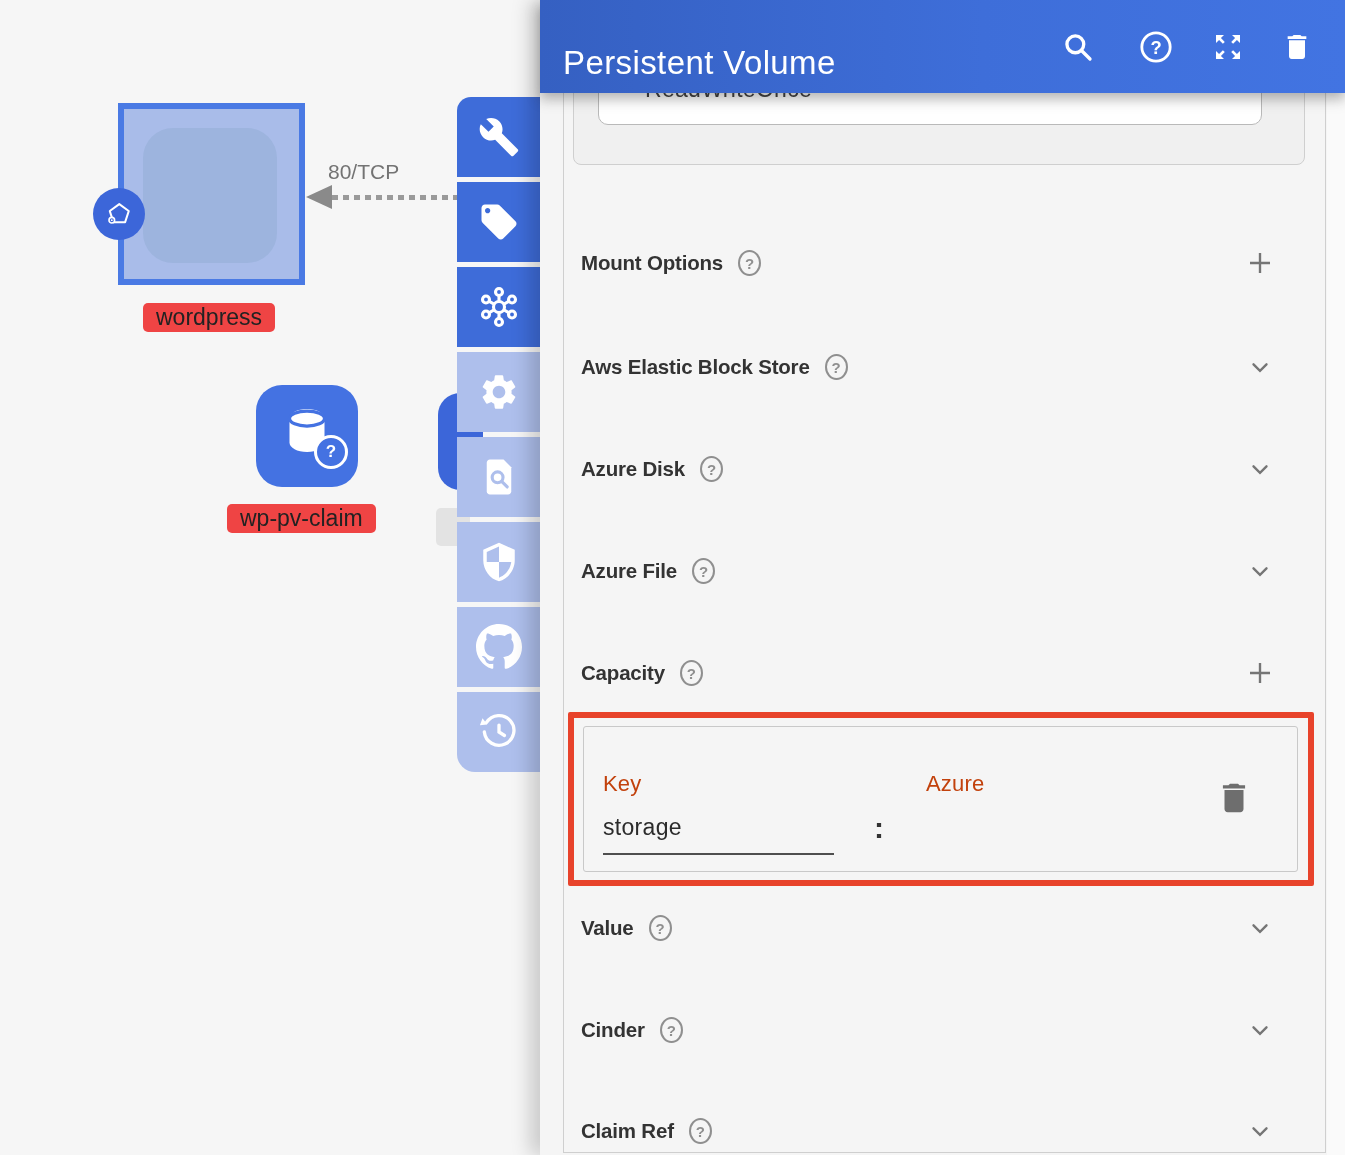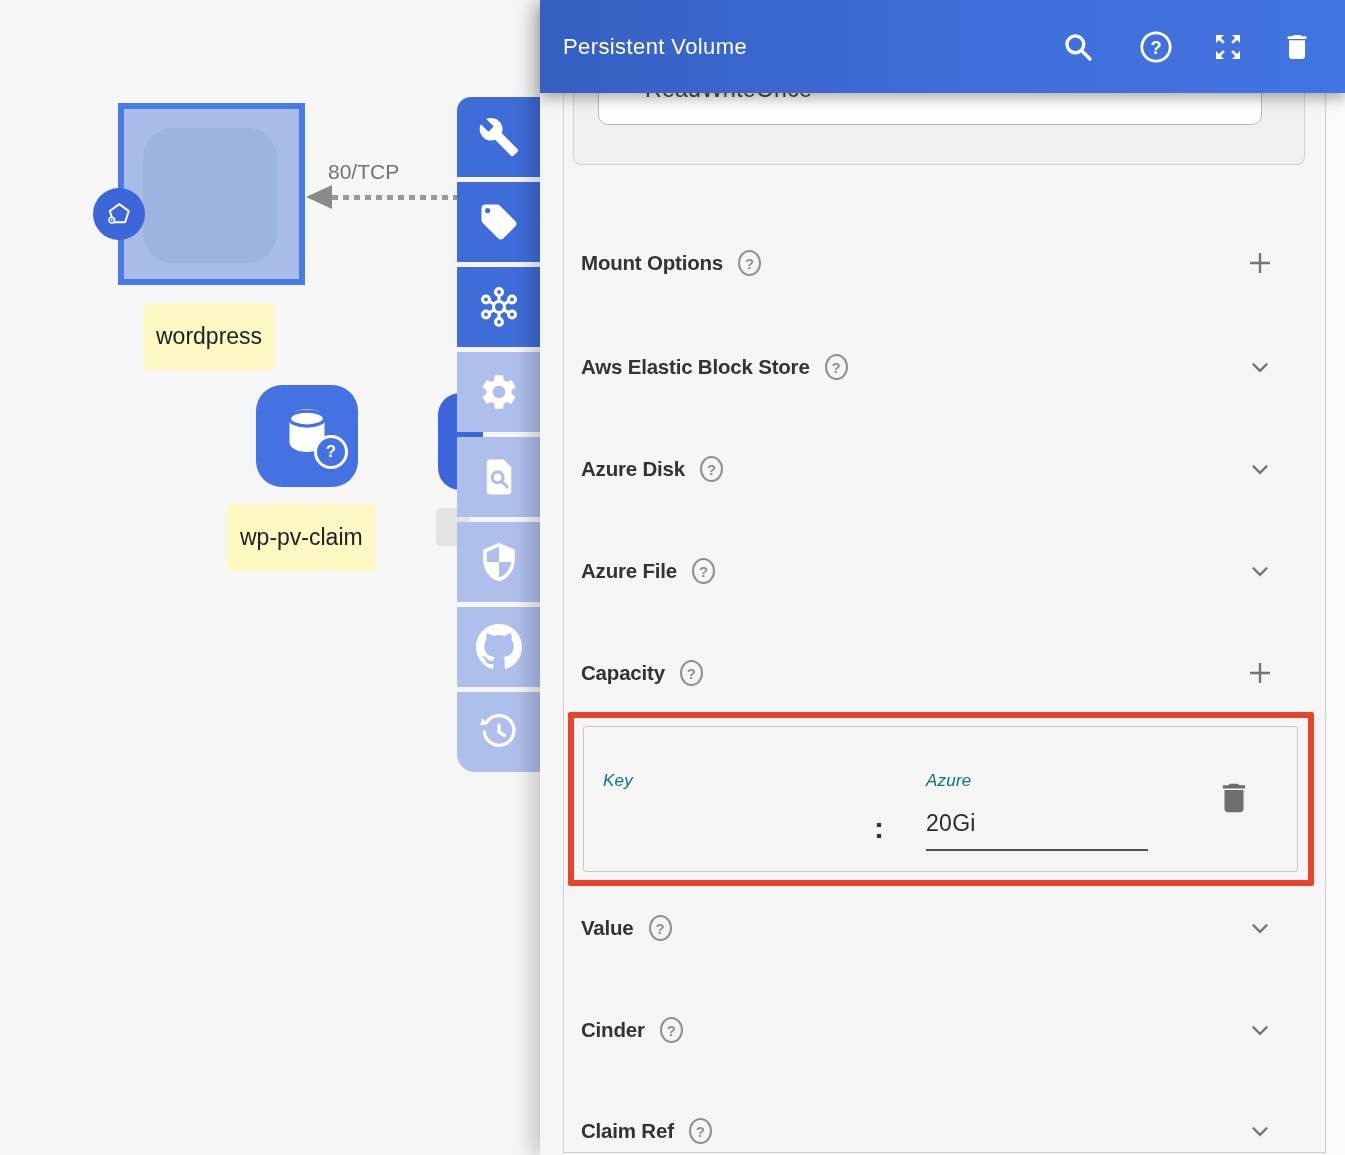--- a/index.html
+++ b/index.html
@@ -9,22 +9,22 @@
   
   .canvas{position:absolute;inset:0;background:#f6f6f6;}
 
   .node-wordpress{position:absolute;left:118px;top:103px;width:187px;height:182px;
     background:#a9bce9;border:6px solid #4a7ae4;}
   .node-wordpress .inner{position:absolute;left:19px;top:19px;width:134px;height:135px;
     background:#9db4de;border-radius:30px;}
   .pod-badge{position:absolute;left:93px;top:188px;width:52px;height:52px;border-radius:50%;
     background:#3c66d9;display:flex;align-items:center;justify-content:center;}
 
-  .node-label{position:absolute;background:#fef9c3;border-radius:5px;color:#222;
-    font-size:23px;padding:20px 13px;white-space:nowrap;}
+  .node-label{position:absolute;background:#ef4444;border-radius:5px;color:#222;
+    font-size:23px;padding:1px 13px;white-space:nowrap;}
   .label-wordpress{left:143px;top:303px;}
   .label-claim{left:227px;top:504px;}
 
   .edge-line{position:absolute;left:332px;top:195px;width:208px;height:5px;
     background:repeating-linear-gradient(90deg,#9a9a9a 0 6px,transparent 6px 11px);}
   .edge-arrow{position:absolute;left:306px;top:185px;width:0;height:0;
     border-top:12px solid transparent;border-bottom:12px solid transparent;
     border-right:26px solid #8a8a8a;}
   .edge-label{position:absolute;left:328px;top:160px;font-size:21px;color:#737373;}
 
@@ -58,38 +58,38 @@
 
   .access-card{position:absolute;left:33px;top:58px;width:732px;height:107px;
     background:#f0f0f0;border:1px solid #cfcfcf;border-radius:8px;}
   .access-field{position:absolute;left:58px;top:40px;width:664px;height:85px;
     background:#fff;border:1px solid #b9b9b9;border-radius:10px;}
   .access-text{position:absolute;left:105px;top:76px;font-size:23px;color:#3a3a3a;letter-spacing:0.3px;}
 
   .header{position:absolute;left:0;top:0;width:805px;height:93px;z-index:6;
     background:linear-gradient(90deg,#3560c2 0%,#3e6ed9 55%,#4274e2 100%);
     box-shadow:0 6px 12px rgba(40,40,40,0.35);}
-  .header .title{position:absolute;left:23px;top:0;height:117px;line-height:93px;
-    color:#fff;font-size:22px;font-weight:400;letter-spacing:0.4px;}
+  .header .title{position:absolute;left:23px;top:16px;height:117px;line-height:93px;
+    color:#fff;font-size:33px;font-weight:400;letter-spacing:0.4px;}
   .hicon{position:absolute;top:30px;width:34px;height:34px;display:flex;
     align-items:center;justify-content:center;cursor:pointer;}
 
   .section-row{position:absolute;left:41px;width:699px;height:34px;display:flex;align-items:center;}
   .section-row h3{margin:0;font-size:20.5px;font-weight:bold;color:#333;letter-spacing:-0.2px;}
   .help-badge{display:inline-flex;width:23px;height:26px;border:2.5px solid #8f8f8f;border-radius:50%;
     align-items:center;justify-content:center;font-size:15px;font-weight:bold;color:#8f8f8f;
     margin-left:15px;cursor:pointer;}
   .row-control{margin-left:auto;width:40px;height:34px;display:flex;align-items:center;
     justify-content:center;cursor:pointer;}
 
   .highlight-box{position:absolute;left:28px;top:712px;width:746px;height:174px;
     border:6px solid #e8432b;border-radius:2px;}
   .entry-card{position:absolute;left:43px;top:726px;width:715px;height:146px;
     background:#f5f5f5;border:1px solid #c9c9c9;border-radius:3px;}
-  .field-label{position:absolute;font-size:17px;color:#0f766e;letter-spacing:0.2px;font-style:italic;}
+  .field-label{position:absolute;font-size:22px;color:#c2410c;letter-spacing:0.2px;}
   .underline-input{position:absolute;height:54px;background:transparent;border:none;
     border-bottom:2px solid #4f4f4f;font-size:23px;color:#2b2b2b;letter-spacing:0.3px;
     padding:0;outline:none;}
   .colon{position:absolute;left:290px;top:84px;font-size:30px;font-weight:bold;color:#333;}
   .entry-trash{position:absolute;left:630px;top:50px;width:40px;height:44px;border:none;
     background:transparent;cursor:pointer;padding:0;}
 </style>
 </head>
 <body>
 
@@ -239,23 +239,23 @@
       <span class="row-control">
         <svg width="30" height="30" viewBox="0 0 24 24">
             <path d="M12 4v16M4 12h16" stroke="#757575" stroke-width="1.9"></path>
           </svg>
       </span>
     </div>
 
     <div class="highlight-box"></div>
     <div class="entry-card">
       <span class="field-label" style="left:19px;top:44px">Key</span>
+      <input class="underline-input" style="left: 19px; top: 74px; width: 231px;" value="storage">
       <span class="colon">:</span>
       <span class="field-label" style="left:342px;top:44px">Azure</span>
-      <input class="underline-input" style="left: 342px; top: 70px; width: 222px;" value="20Gi">
       <button class="entry-trash">
         <svg width="38" height="40" viewBox="0 0 24 24">
             <path fill="#6e6e6e" d="M6 19c0 1.1.9 2 2 2h8c1.1 0 2-.9 2-2V7H6v12zM19 4h-3.5l-1-1h-5l-1 1H5v2h14V4z"></path>
           </svg>
       </button>
     </div>
 
     <div class="section-row" style="top:911px">
       <h3>Value</h3>
       <span class="help-badge">?</span>

